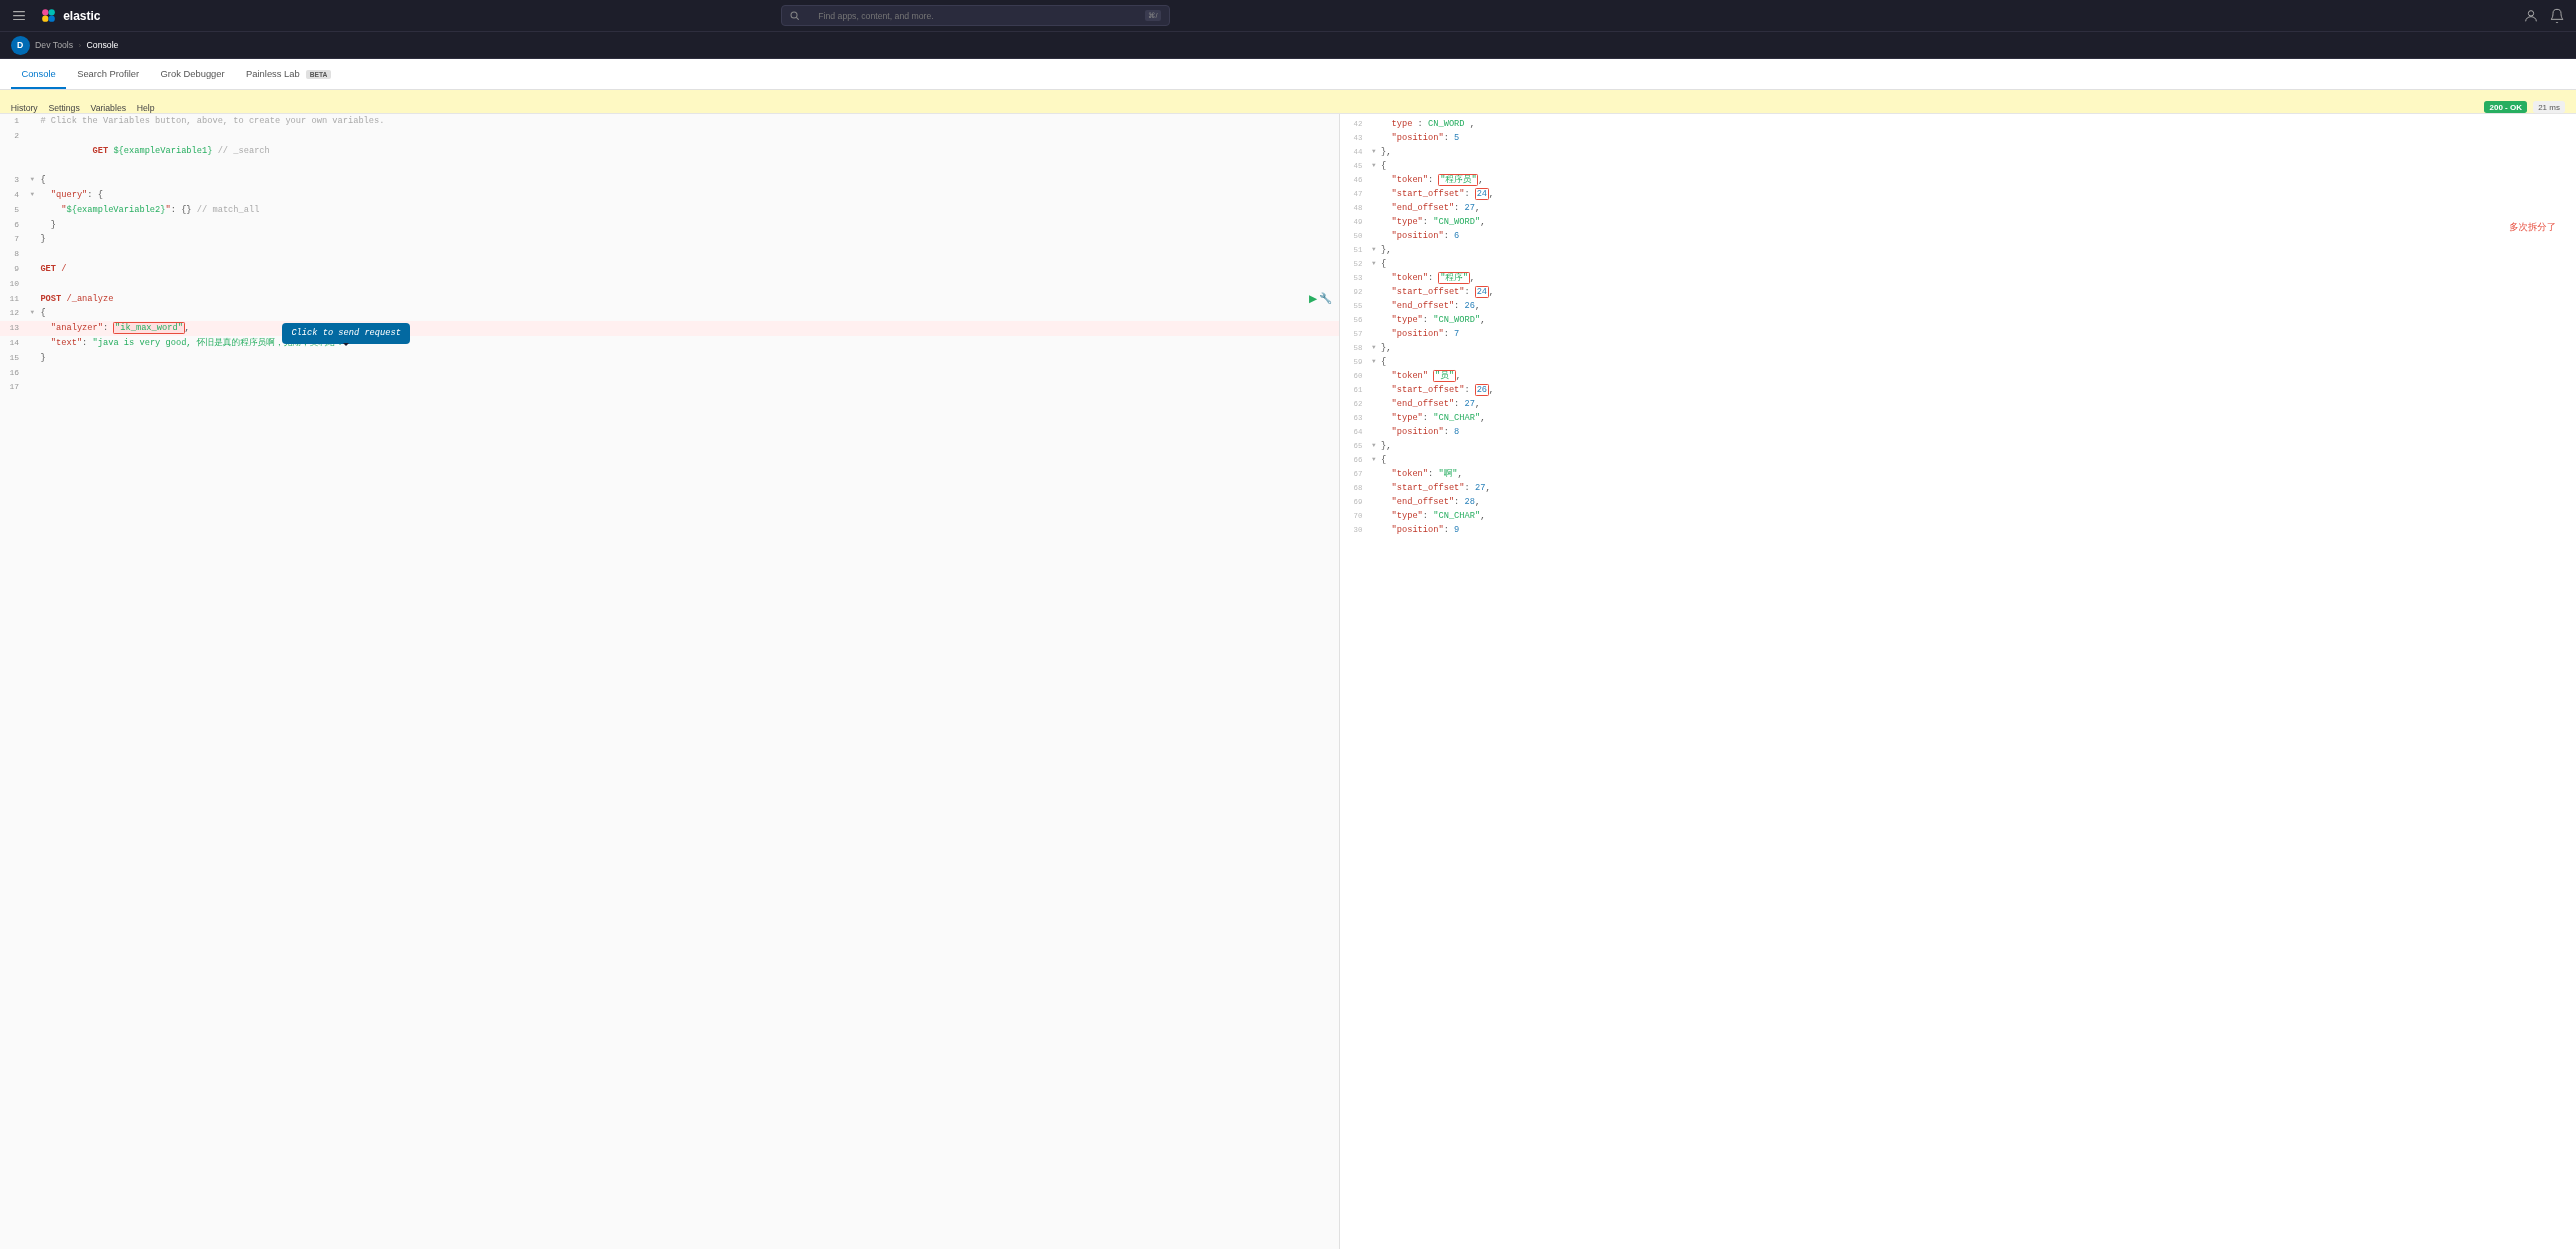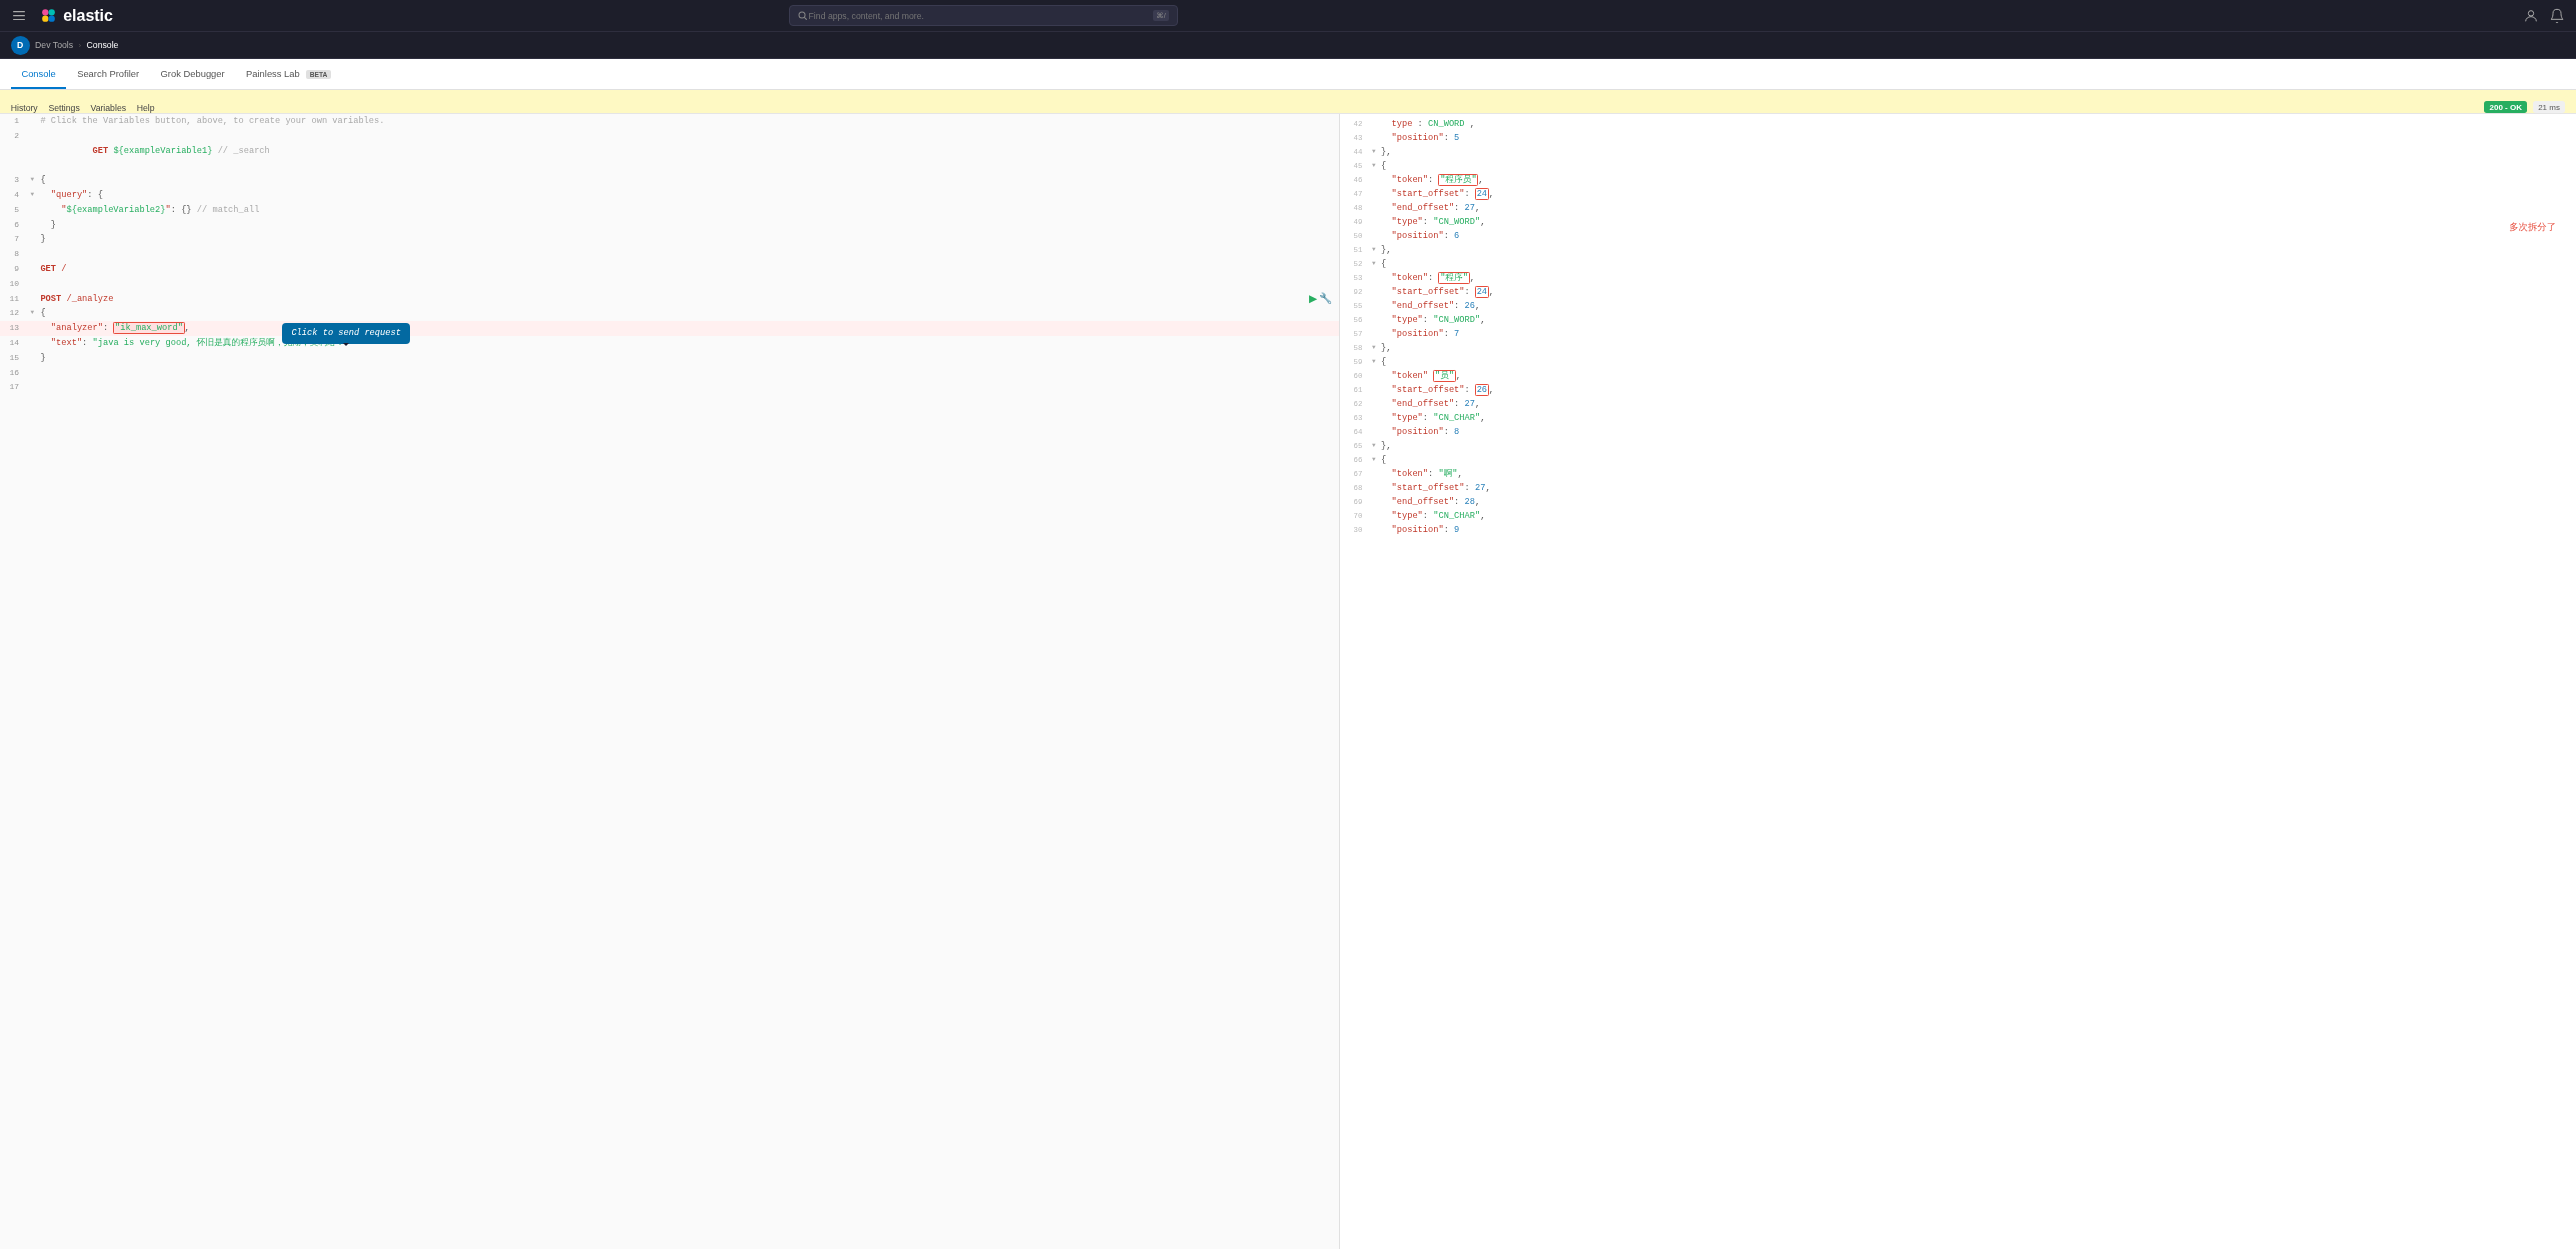--- a/index.html
+++ b/index.html
@@ -10,31 +10,31 @@
       background: #1d1e2a;
       height: 32px;
       display: flex;
       align-items: center;
       padding: 0 10.7px;
       gap: 8px;
       border-bottom: 0.7px solid #2e2e3e;
     }
     .elastic-logo {
       display: flex; align-items: center; gap: 5.4px;
-      font-size: 16px; font-weight: 700; color: #fff;
+      font-size: 12px; font-weight: 700; color: #fff;
     }
     .logo-icon { width: 19px; height: 19px; }
     .hamburger-btn {
       background: none; border: none; color: #aaa; cursor: pointer; padding: 2.7px; margin-right: 2.7px;
     }
     .search-bar {
       flex: 1; max-width: 389px; margin: 0 auto;
       background: #2a2b3d; border: 0.7px solid #3a3b50; border-radius: 4px;
       display: flex; align-items: center; padding: 0 8px; height: 21.5px;
-      color: #aaa; font-size: 8.7px; gap: 1px;
+      color: #aaa; font-size: 8.7px; gap: 19px;
     }
     .search-bar input {
       background: none; border: none; outline: none; color: #ccc; flex: 1; font-size: 8.7px;
     }
     .kbd-hint { background: #3a3b50; padding: 0.7px 3.4px; border-radius: 2px; font-size: 7.4px; color: #888; }
     .nav-right { margin-left: auto; display: flex; align-items: center; gap: 10.7px; }
     .nav-icon { width: 16px; height: 16px; color: #aaa; cursor: pointer; }
 
     
     .breadcrumb-bar {

